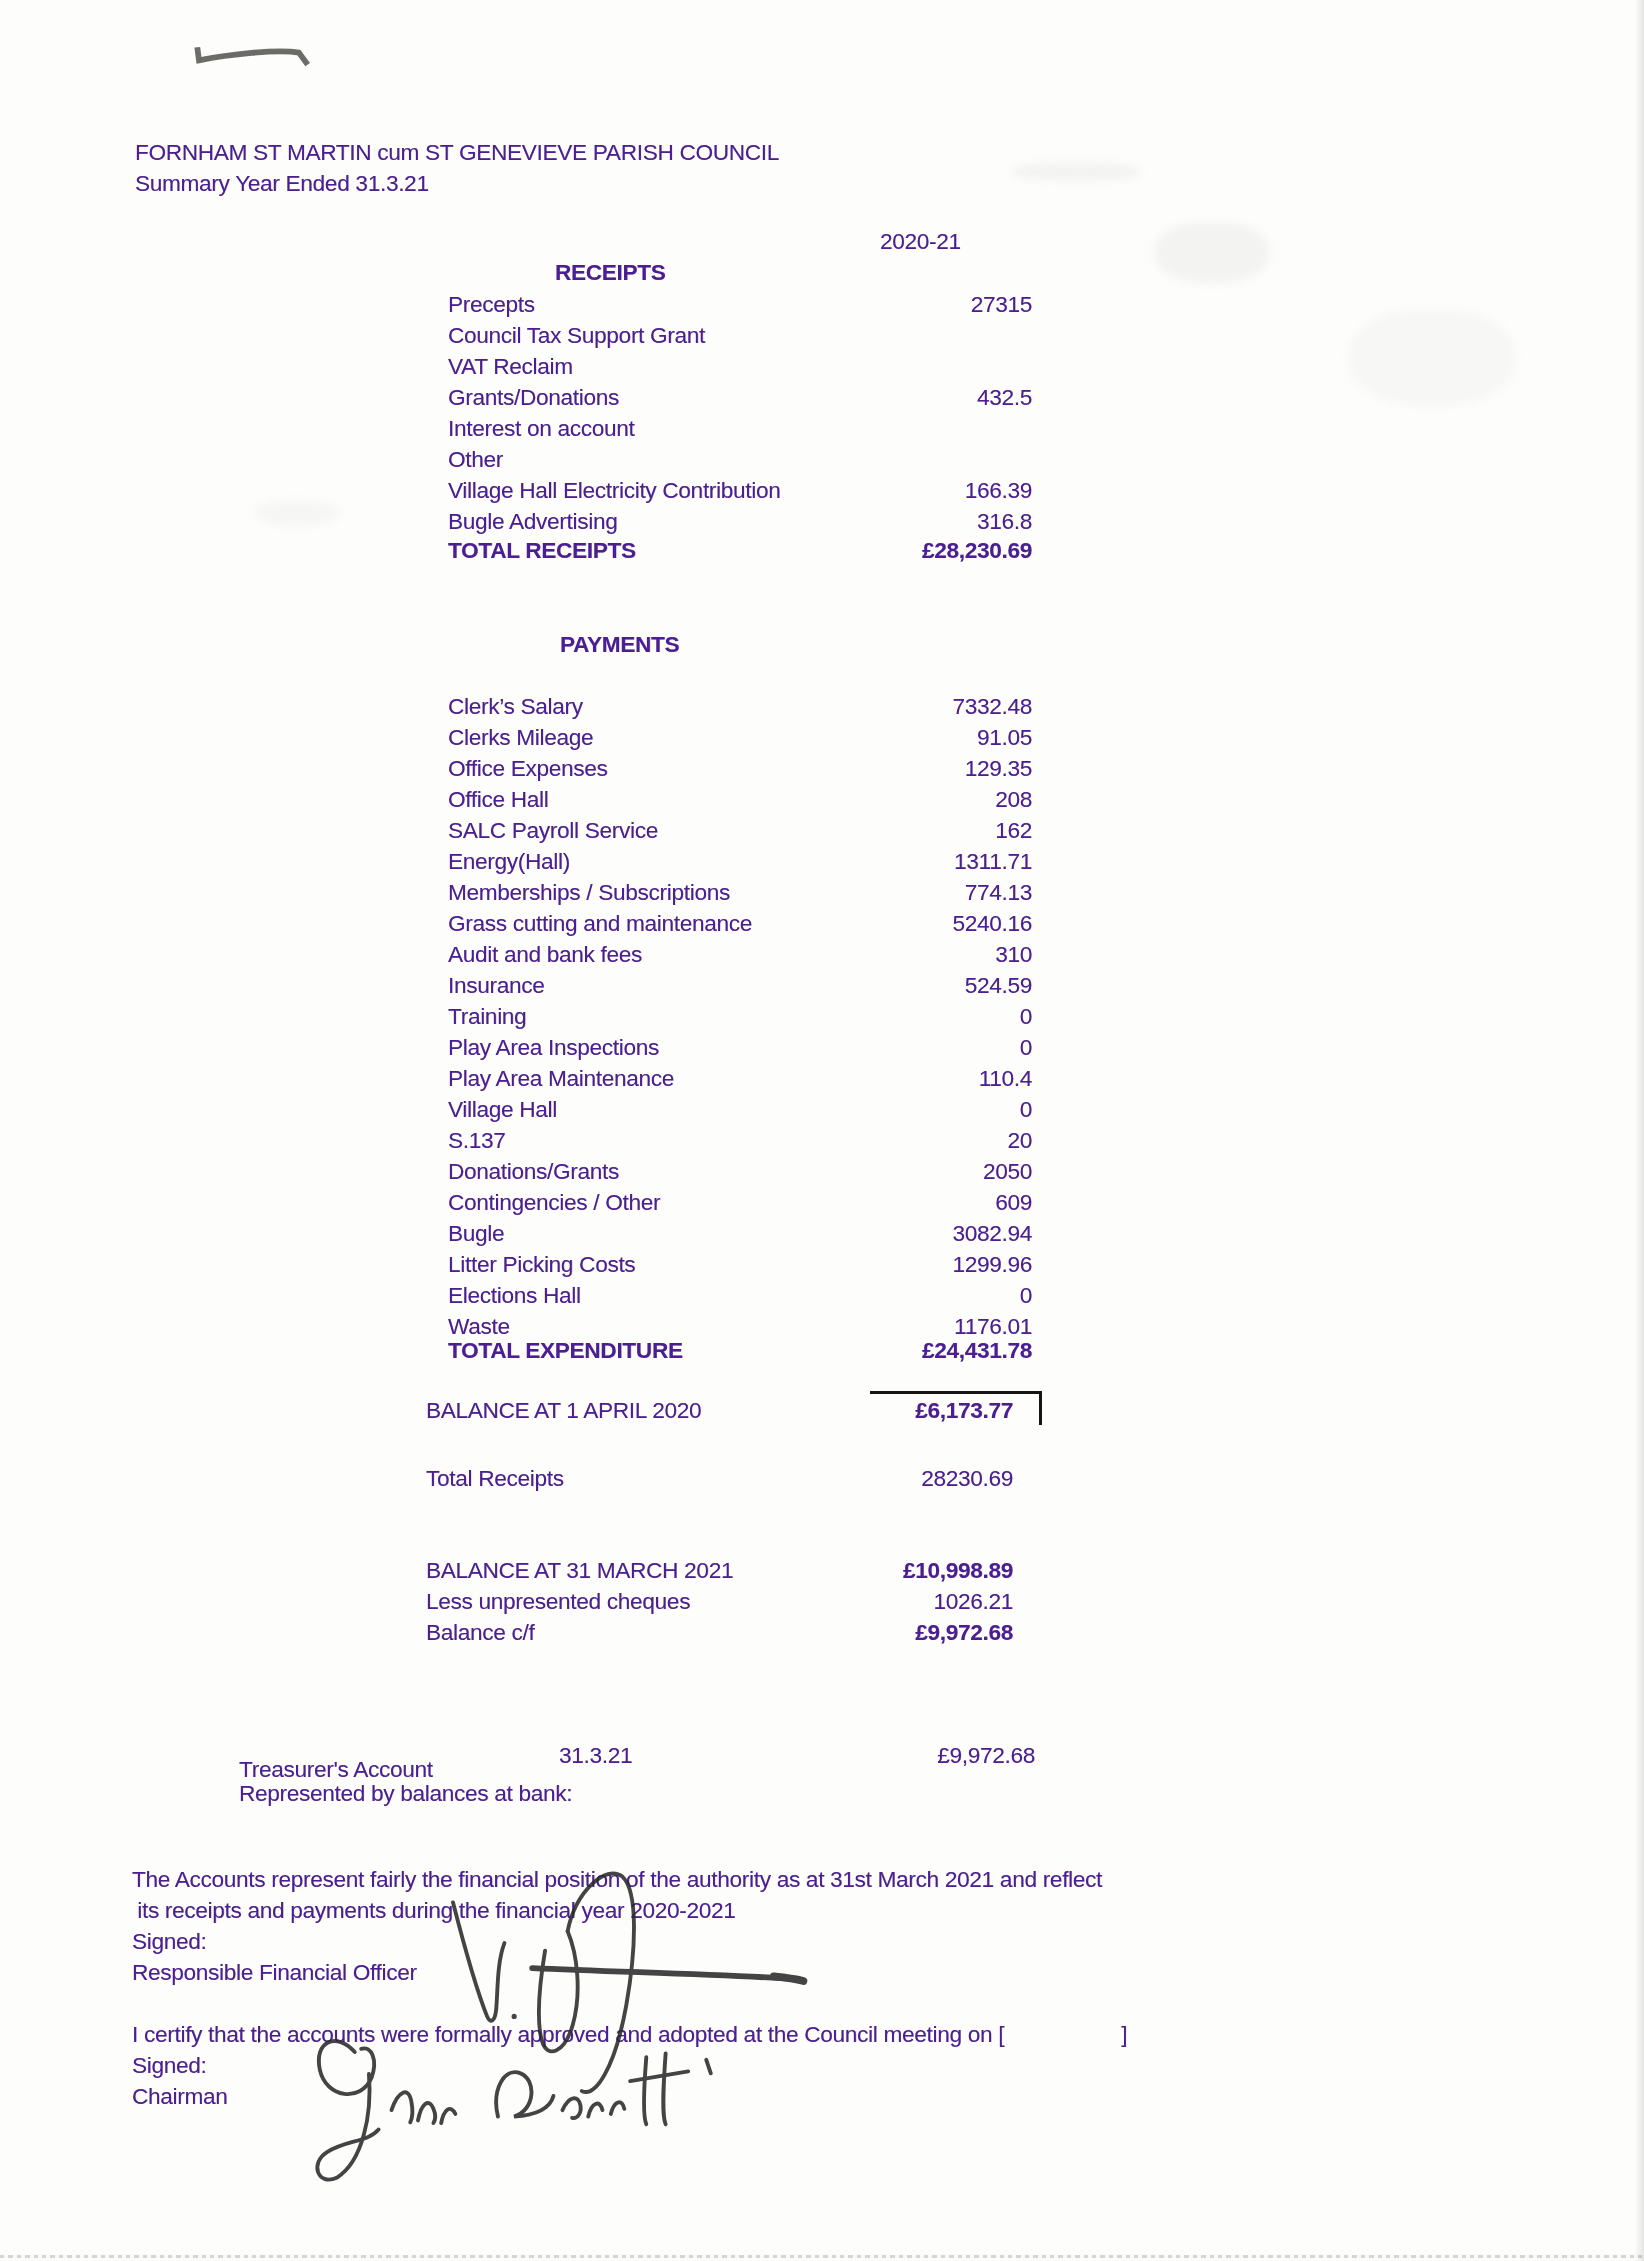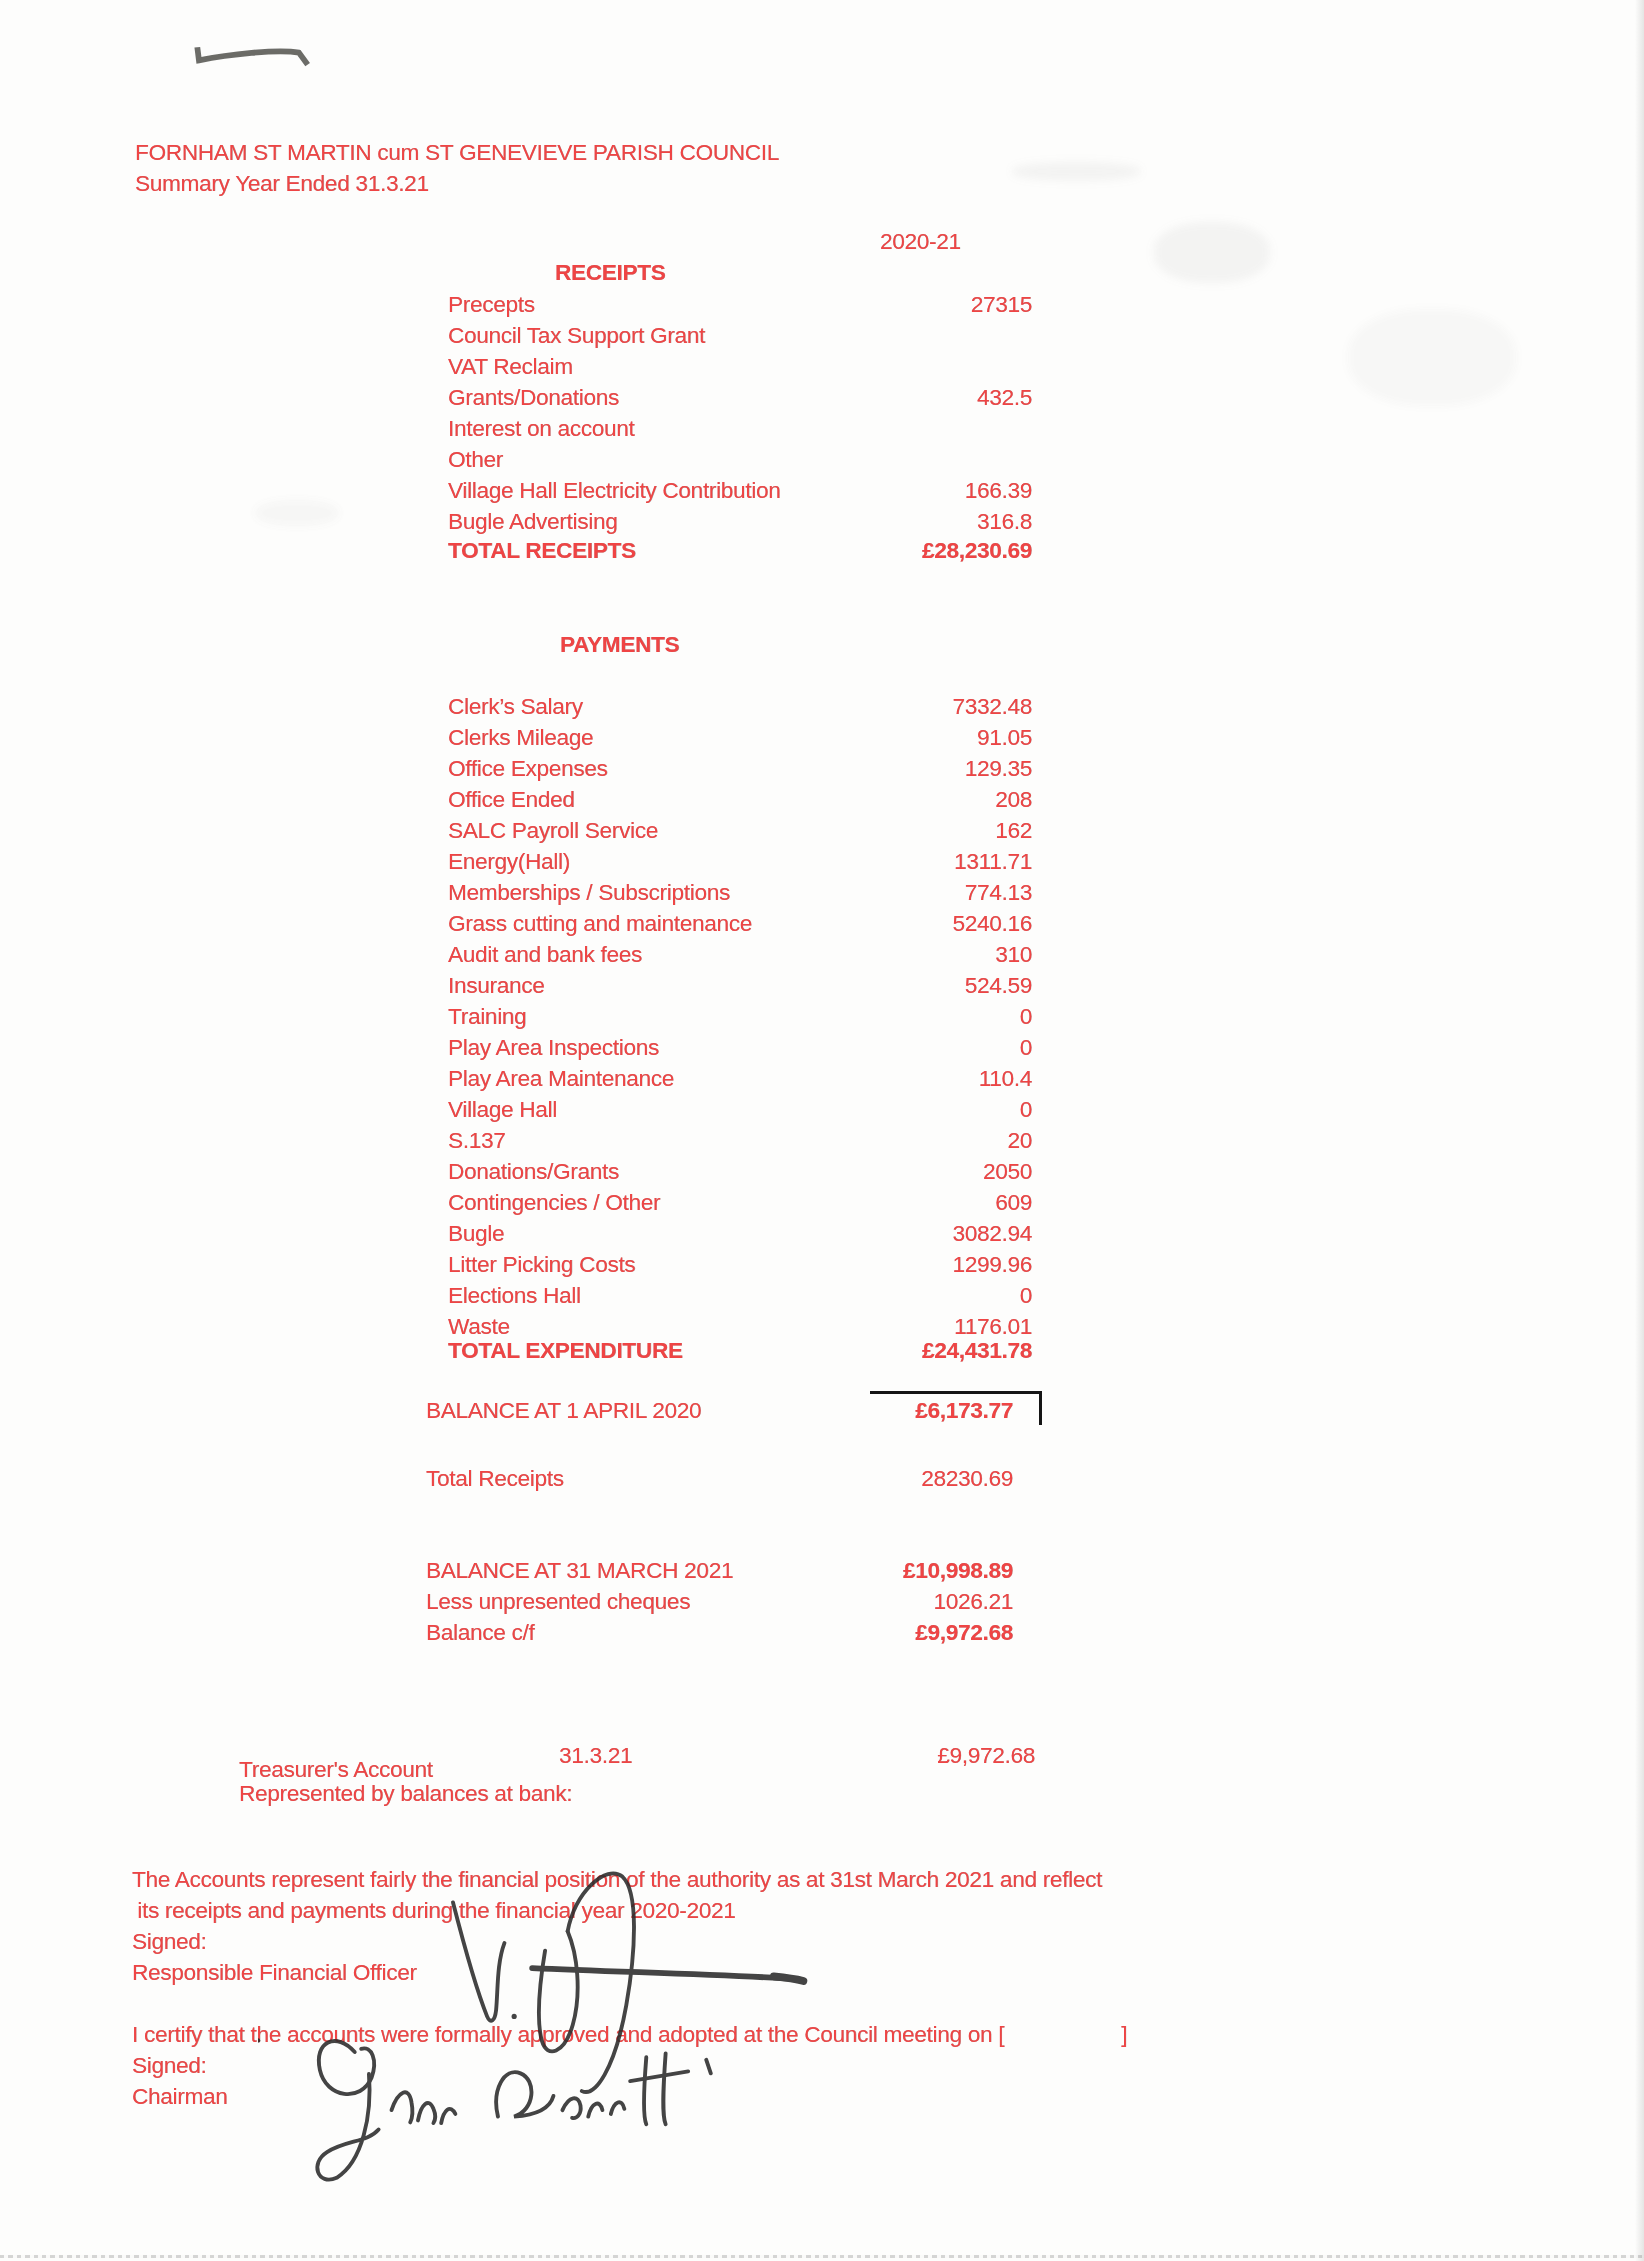--- a/index.html
+++ b/index.html
@@ -4,21 +4,21 @@
 <style>
   html,body{margin:0;padding:0;background:#e8e8e8;}
   .page{
     position:relative;
     width:1644px;height:2261px;
     background:#fdfdfc;
     overflow:hidden;
     font-family:"Liberation Sans","DejaVu Sans",sans-serif;
     font-size:22.6px;
     letter-spacing:-0.3px;
-    color:#ef4444;
+    color:#4c1d95;
     text-shadow:0.3px 0.3px 0.5px rgba(20,20,20,0.35);
   }
   .abs{position:absolute;}
   .bold{font-weight:bold;}
   .nowrap{white-space:nowrap;}
   
   .rows{position:absolute;left:448px;width:584px;}
   .rows2{position:absolute;left:426px;width:587px;}
   .row{position:relative;height:31px;line-height:31px;white-space:nowrap;}
   .row .lbl{position:absolute;left:0;top:0;}
@@ -122,21 +122,21 @@
       </div>
       <div class="row">
         <span class="lbl">Clerks Mileage</span>
         <span class="val">91.05</span>
       </div>
       <div class="row">
         <span class="lbl">Office Expenses</span>
         <span class="val">129.35</span>
       </div>
       <div class="row">
-        <span class="lbl">Office Ended</span>
+        <span class="lbl">Office Hall</span>
         <span class="val">208</span>
       </div>
       <div class="row">
         <span class="lbl">SALC Payroll Service</span>
         <span class="val">162</span>
       </div>
       <div class="row">
         <span class="lbl">Energy(Hall)</span>
         <span class="val">1311.71</span>
       </div>

